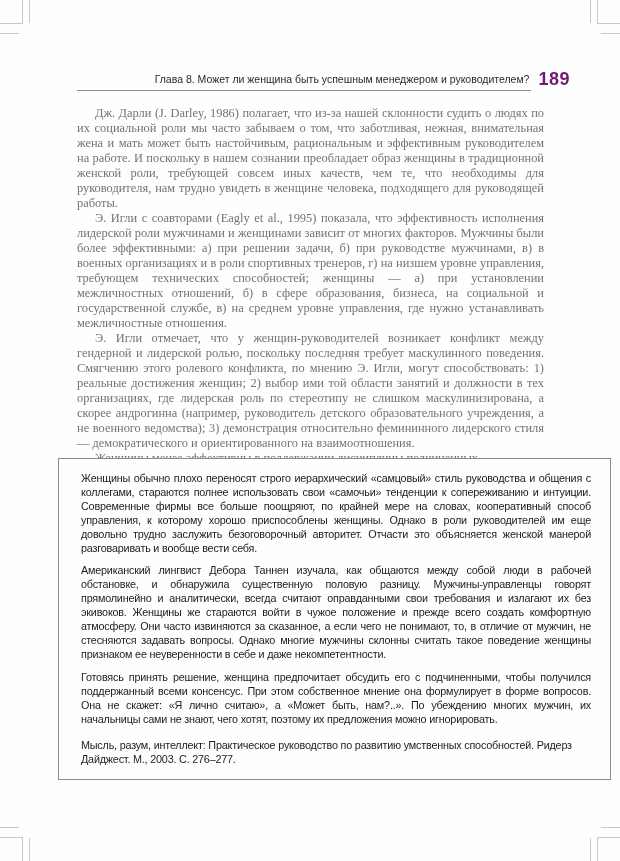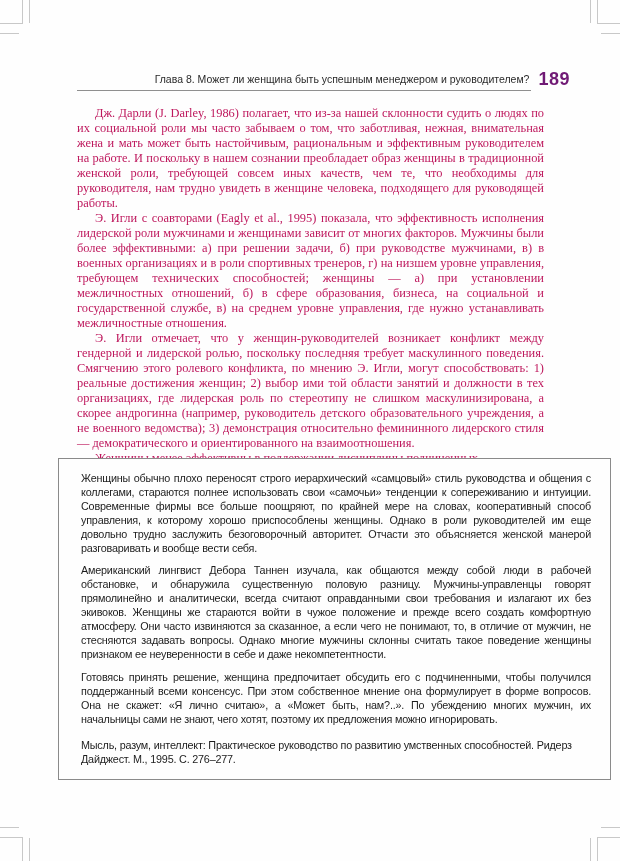--- a/index.html
+++ b/index.html
@@ -48,21 +48,21 @@
     font-size:18px; font-weight:bold; color:#701a75;
     margin-left:7px; padding-bottom:1px;
     letter-spacing:0.5px;
   }
 
   
   .main {
     position:absolute; left:77px; top:106px; width:467px;
     font-size:12.4px; line-height:15px;
     text-align:justify;
-    color:#be185d;
+    color:#737373;
   }
   .main p { margin:0; text-indent:18px; }
 
   
   .box {
     position:absolute; left:58px; top:458px; width:553px;
     box-sizing:border-box;
     border:1px solid #8a8a8a;
     padding:13px 19px 12px 22px;
     background:#fefefe;
@@ -110,16 +110,16 @@
     <p>Дж. Дарли (J. Darley, 1986) полагает, что из-за нашей склонности судить о людях по их социальной роли мы часто забываем о том, что заботливая, нежная, внимательная жена и мать может быть настойчивым, рациональным и эффективным руководителем на работе. И поскольку в нашем сознании преобладает образ женщины в традиционной женской роли, требующей совсем иных качеств, чем те, что необходимы для руководителя, нам трудно увидеть в женщине человека, подходящего для руководящей работы.</p>
     <p>Э. Игли с соавторами (Eagly et al., 1995) показала, что эффективность исполнения лидерской роли мужчинами и женщинами зависит от многих факторов. Мужчины были более эффективными: а) при решении задачи, б) при руководстве мужчинами, в) в военных организациях и в роли спортивных тренеров, г) на низшем уровне управления, требующем технических способностей; женщины — а) при установлении межличностных отношений, б) в сфере образования, бизнеса, на социальной и государственной службе, в) на среднем уровне управления, где нужно устанавливать межличностные отношения.</p>
     <p>Э. Игли отмечает, что у женщин-руководителей возникает конфликт между гендерной и лидерской ролью, поскольку последняя требует маскулинного поведения. Смягчению этого ролевого конфликта, по мнению Э. Игли, могут способствовать: 1) реальные достижения женщин; 2) выбор ими той области занятий и должности в тех организациях, где лидерская роль по стереотипу не слишком маскулинизирована, а скорее андрогинна (например, руководитель детского образовательного учреждения, а не военного ведомства); 3) демонстрация относительно фемининного лидерского стиля — демократического и ориентированного на взаимоотношения.</p>
     <p>Женщины менее эффективны в поддержании дисциплины подчиненных.</p>
   </div>
 
   <div class="box">
     <p>Женщины обычно плохо переносят строго иерархический «самцовый» стиль руководства и общения с коллегами, стараются полнее использовать свои «самочьи» тенденции к сопереживанию и интуиции. Современные фирмы все больше поощряют, по крайней мере на словах, кооперативный способ управления, к которому хорошо приспособлены женщины. Однако в роли руководителей им еще довольно трудно заслужить безоговорочный авторитет. Отчасти это объясняется женской манерой разговаривать и вообще вести себя.</p>
     <p>Американский лингвист Дебора Таннен изучала, как общаются между собой люди в рабочей обстановке, и обнаружила существенную половую разницу. Мужчины-управленцы говорят прямолинейно и аналитически, всегда считают оправданными свои требования и излагают их без экивоков. Женщины же стараются войти в чужое положение и прежде всего создать комфортную атмосферу. Они часто извиняются за сказанное, а если чего не понимают, то, в отличие от мужчин, не стесняются задавать вопросы. Однако многие мужчины склонны считать такое поведение женщины признаком ее неуверенности в себе и даже некомпетентности.</p>
     <p>Готовясь принять решение, женщина предпочитает обсудить его с подчиненными, чтобы получился поддержанный всеми консенсус. При этом собственное мнение она формулирует в форме вопросов. Она не скажет: «Я лично считаю», а «Может быть, нам?..». По убеждению многих мужчин, их начальницы сами не знают, чего хотят, поэтому их предложения можно игнорировать.</p>
-    <p class="source">Мысль, разум, интеллект: Практическое руководство по развитию умственных способностей. Ридерз Дайджест. М., 1995. С. 276–277.</p>
+    <p class="source">Мысль, разум, интеллект: Практическое руководство по развитию умственных способностей. Ридерз Дайджест. М., 2003. С. 276–277.</p>
   </div>
 
 </div>
 
 </body></html>

